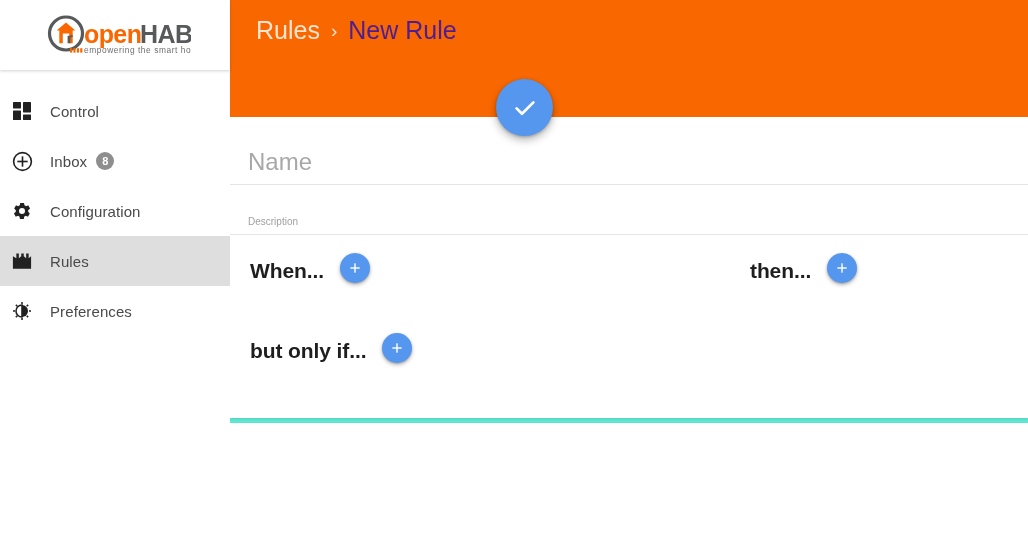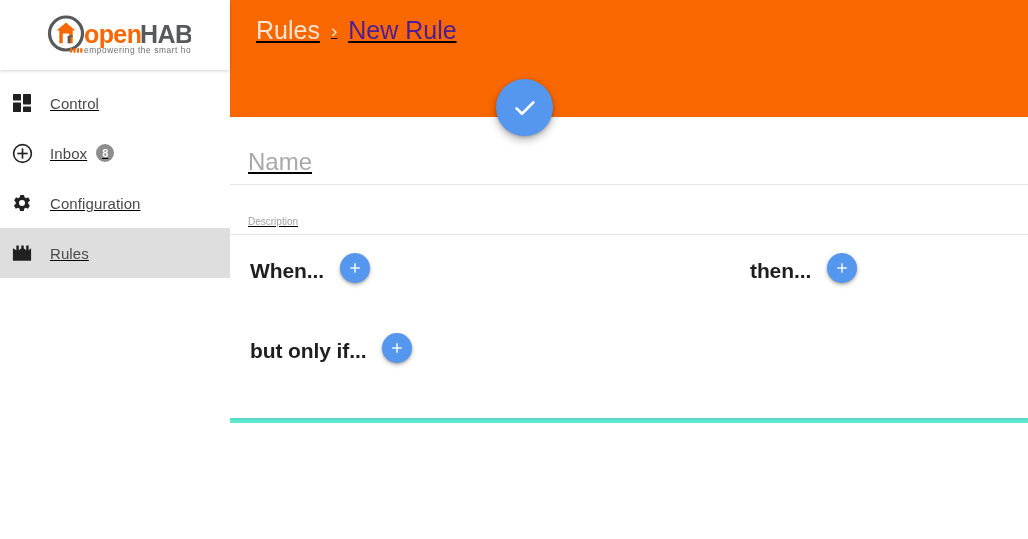--- a/index.html
+++ b/index.html
@@ -13,21 +13,20 @@
     font-family: "Liberation Sans", "DejaVu Sans", sans-serif;
     -webkit-font-smoothing: antialiased;
   }
 
   .app {
     position: relative;
     width: 1028px;
     height: 539px;
     display: flex;
     overflow: hidden;
-    text-decoration: underline;
   }
 
   
   .sidebar {
     position: relative;
     width: 230px;
     height: 539px;
     background: #ffffff;
     flex: 0 0 230px;
     z-index: 5;
@@ -45,21 +44,21 @@
     z-index: 3;
   }
 
   .logo-wrap {
     display: block;
     line-height: 0;
   }
 
   .nav-list {
     list-style: none;
-    padding-top: 8px;
+    padding-top: 16px;
   }
 
   .nav-item {
     display: flex;
     align-items: center;
     height: 50px;
     padding-left: 8px;
     cursor: pointer;
     user-select: none;
   }
@@ -332,20 +331,37 @@
 
       <li class="nav-item active">
         <span class="nav-icon">
           <svg width="20" height="18" viewBox="0 0 22 19" fill="#212121">
             <path d="M1 4.2 L1 18 L21 18 L21 4.2 L18.3 6.4 L18.3 1.2 L15.6 1.2 L15.6 6.4 L12.9 4.2 L12.9 1.2 L10.2 1.2 L10.2 4.2 L7.5 6.4 L7.5 1.2 L4.8 1.2 L4.8 6.4 Z"></path>
           </svg>
         </span>
         <span class="nav-label">Rules</span>
       </li>
 
+      <li class="nav-item">
+        <span class="nav-icon">
+          <svg width="20" height="20" viewBox="0 0 24 24" fill="#212121">
+            <path d="M11.1 1.2 L12.9 1.2 L12.9 3.6 L11.1 3.6 Z"></path>
+            <path d="M11.1 20.4 L12.9 20.4 L12.9 22.8 L11.1 22.8 Z"></path>
+            <path d="M1.2 11.1 L3.6 11.1 L3.6 12.9 L1.2 12.9 Z"></path>
+            <path d="M20.4 11.1 L22.8 11.1 L22.8 12.9 L20.4 12.9 Z"></path>
+            <path d="M4.0 5.3 L5.3 4.0 L7.0 5.7 L5.7 7.0 Z"></path>
+            <path d="M17.0 18.3 L18.3 17.0 L20.0 18.7 L18.7 20.0 Z"></path>
+            <path d="M18.7 4.0 L20.0 5.3 L18.3 7.0 L17.0 5.7 Z"></path>
+            <path d="M5.3 20.0 L4.0 18.7 L5.7 17.0 L7.0 18.3 Z"></path>
+            <path d="M12 4.8 a7.2 7.2 0 000 14.4 z" fill="none" stroke="#212121" stroke-width="1.9"></path>
+            <path d="M12 4.8 a7.2 7.2 0 010 14.4 z"></path>
+          </svg>
+        </span>
+        <span class="nav-label">Preferences</span>
+      </li>
 
     </ul>
   </aside>
 
   <section class="main">
 
     <header class="topbar">
       <nav class="breadcrumb">
         <span class="crumb-parent">Rules</span>
         <span class="crumb-sep">›</span>

